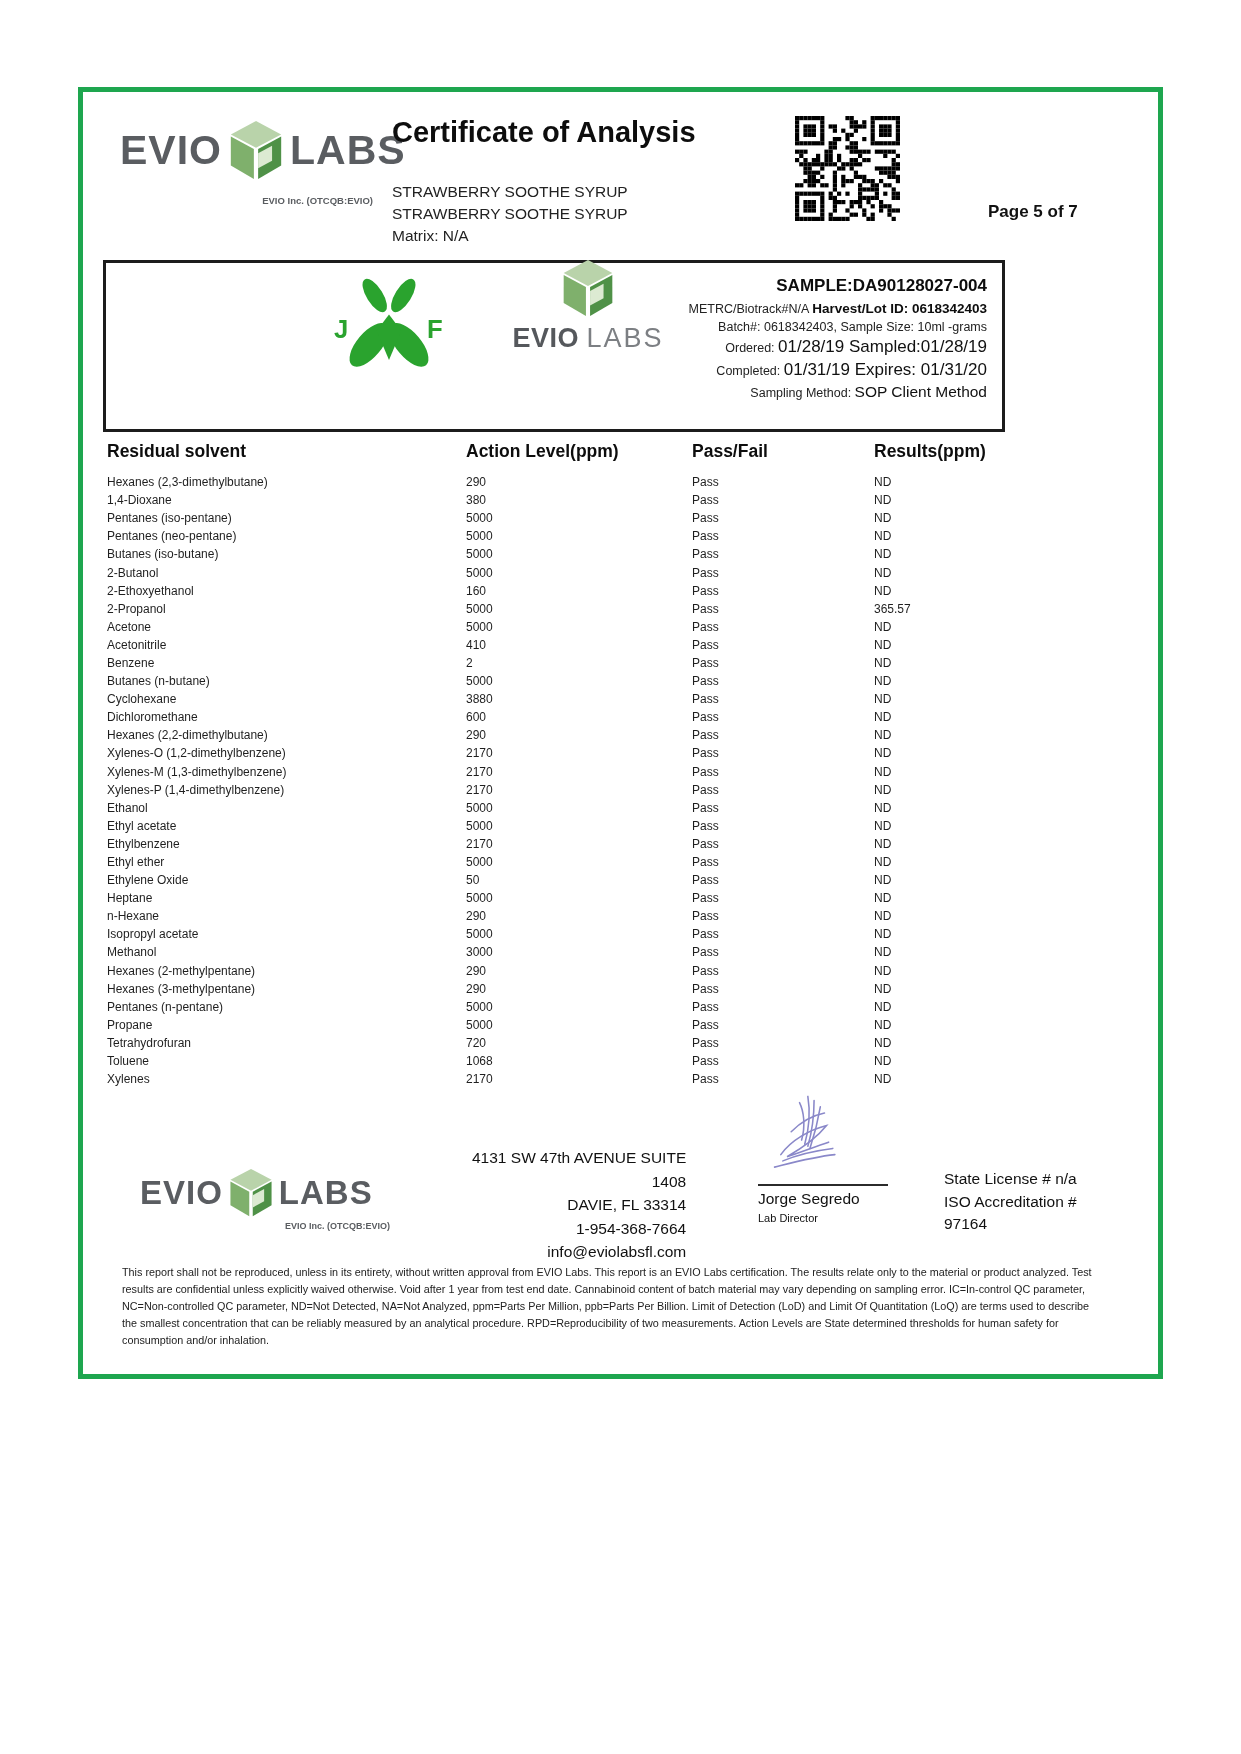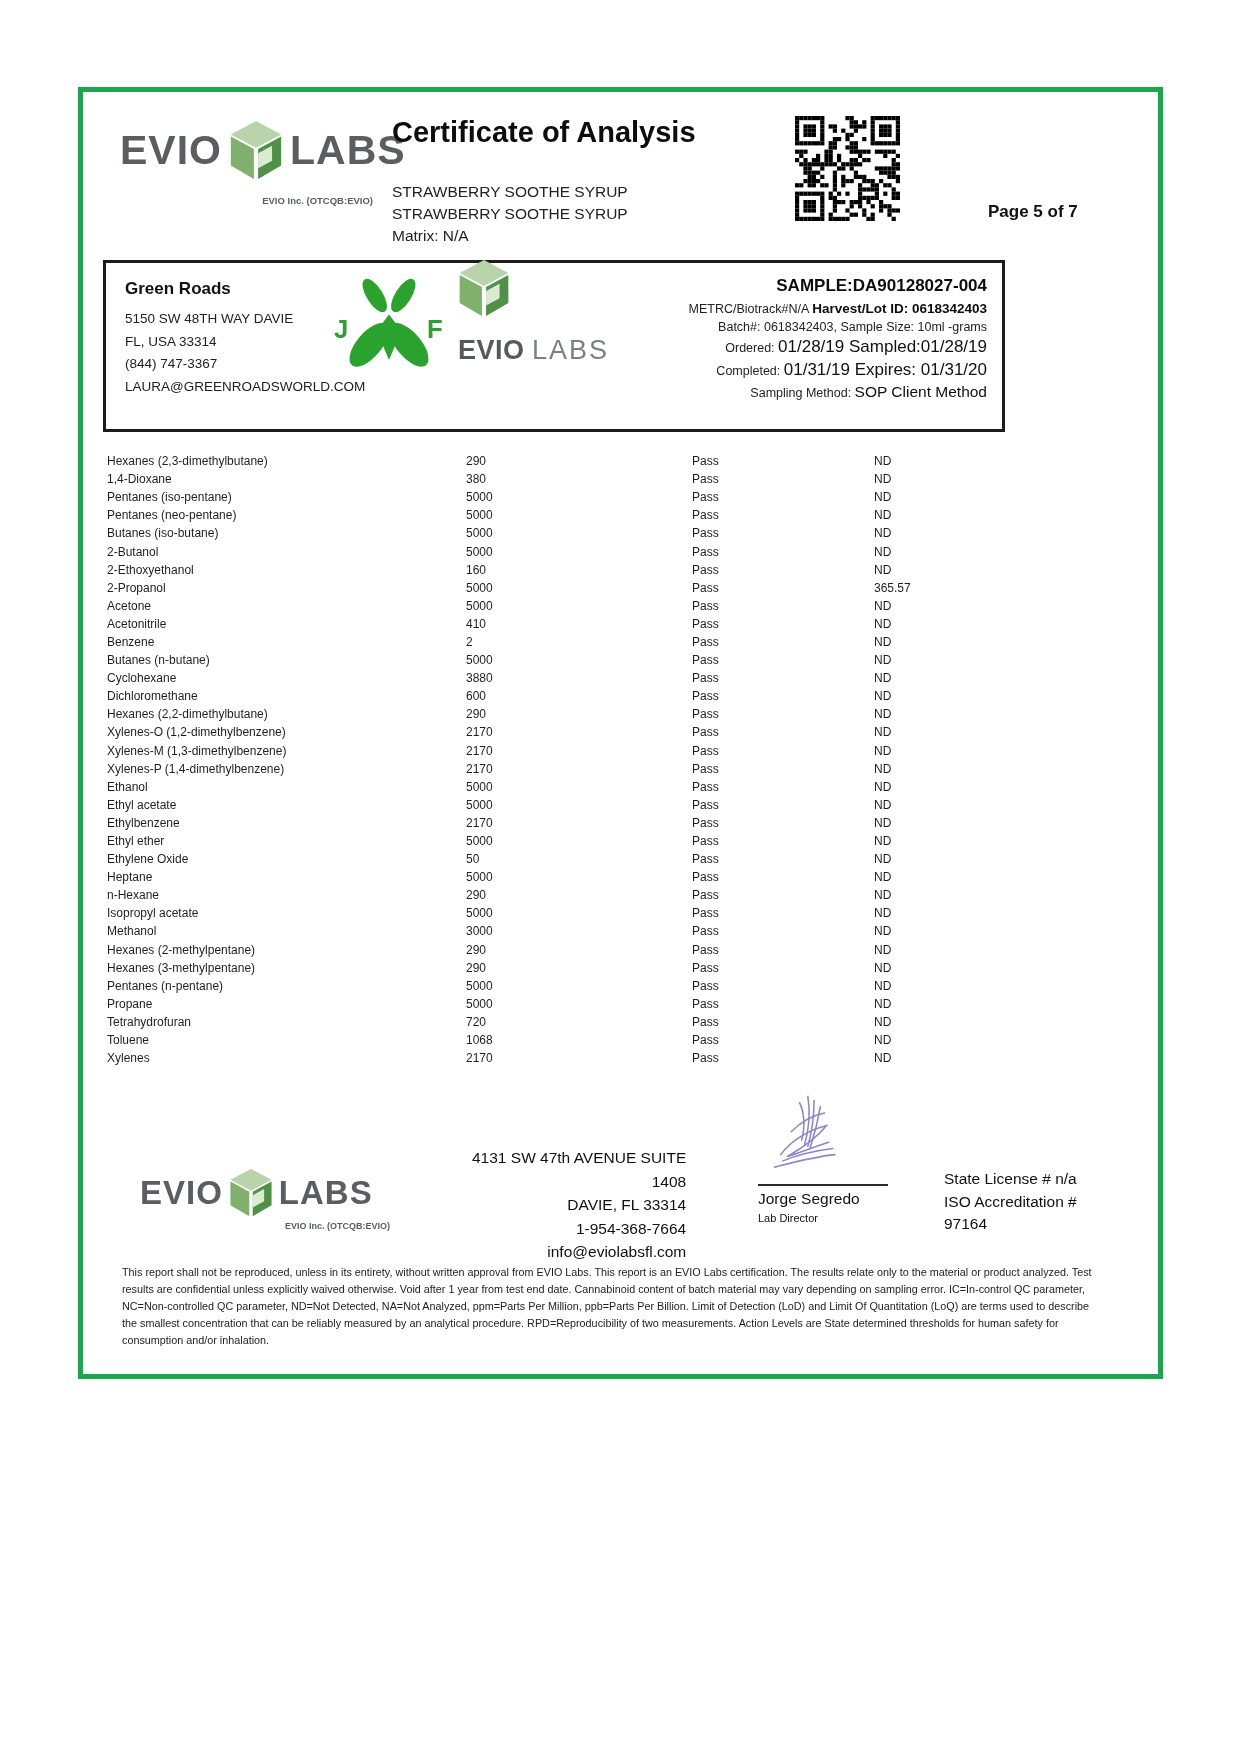--- a/index.html
+++ b/index.html
@@ -23,21 +23,21 @@
   .qr{position:absolute;left:795px;top:116px;width:105px;height:105px;}
   .page-label{position:absolute;left:988px;top:202px;font-size:17px;font-weight:bold;color:#111;}
 
   
   .info-box{position:absolute;left:103px;top:260px;width:896px;height:166px;border:3px solid #1c1c1c;background:#fff;}
   .client{position:absolute;left:19px;top:16px;}
   .client-name{font-size:17px;font-weight:bold;margin-bottom:9px;color:#111;}
   .client-line{font-size:13.5px;line-height:22.5px;color:#222;}
   .jf{position:absolute;left:226px;top:4px;width:114px;height:114px;}
   .jf-letter{font-size:27px;font-weight:bold;fill:#2aa32e;font-family:"Liberation Sans",sans-serif;}
-  .evio-center{position:absolute;left:352px;top:-4px;width:260px;display:flex;flex-direction:column;align-items:flex-start;gap:20px;}
+  .evio-center{position:absolute;left:352px;top:-4px;width:260px;display:flex;flex-direction:column;align-items:center;gap:8px;}
   .evio-center-text{font-size:27px;line-height:1;white-space:nowrap;}
   .evio-center-text .w1{font-weight:bold;color:#55585c;letter-spacing:0.5px;}
   .evio-center-text .w2{color:#7c7f83;letter-spacing:2px;}
   .sample{position:absolute;right:15px;top:13px;text-align:right;white-space:nowrap;}
   .sample > div{margin-bottom:3px;}
   .s-id{font-size:17px;font-weight:bold;color:#0d0d0d;margin-bottom:6px;}
   .s-sm{font-size:12.5px;color:#222;}
   .s-bold{font-size:13.5px;font-weight:bold;color:#0d0d0d;}
   .s-lg{font-size:17px;color:#111;}
   .s-md{font-size:15.5px;color:#111;}
@@ -384,27 +384,20 @@
           <rect x="46.2" y="100.8" width="4.2" height="4.2"></rect>
           <rect x="50.4" y="100.8" width="4.2" height="4.2"></rect>
           <rect x="71.4" y="100.8" width="4.2" height="4.2"></rect>
           <rect x="75.6" y="100.8" width="4.2" height="4.2"></rect>
           <rect x="96.6" y="100.8" width="4.2" height="4.2"></rect>
         </g>
       </svg></div>
   <div class="page-label">Page 5 of 7</div>
 
   <section class="info-box">
-    <div class="client">
-      <div class="client-name">Green Roads</div>
-      <div class="client-line">5150 SW 48TH WAY DAVIE</div>
-      <div class="client-line">FL, USA 33314</div>
-      <div class="client-line">(844) 747-3367</div>
-      <div class="client-line">LAURA@GREENROADSWORLD.COM</div>
-    </div>
 
     <svg class="jf" viewBox="0 0 120 120">
       <g fill="#2aa32e">
         <ellipse cx="45" cy="30" rx="8.5" ry="20" transform="rotate(-32 45 30)"></ellipse>
         <ellipse cx="75" cy="30" rx="8.5" ry="20" transform="rotate(32 75 30)"></ellipse>
         <ellipse cx="39" cy="82" rx="13" ry="28" transform="rotate(40 39 82)"></ellipse>
         <ellipse cx="81" cy="82" rx="13" ry="28" transform="rotate(-40 81 82)"></ellipse>
         <path d="M60 50 L47 67 L60 98 L73 67 Z"></path>
       </g>
       <text x="2" y="75" class="jf-letter">J</text>
@@ -436,20 +429,26 @@
       <div>
         <span class="s-sm">Completed: </span><span class="s-lg">01/31/19 </span><span class="s-lg">Expires: </span><span class="s-lg">01/31/20</span>
       </div>
       <div>
         <span class="s-sm">Sampling Method: </span><span class="s-md">SOP Client Method</span>
       </div>
     </div>
   </section>
 
   <section class="rtable">
+    <div class="thead">
+      <div>Residual solvent</div>
+      <div>Action Level(ppm)</div>
+      <div>Pass/Fail</div>
+      <div>Results(ppm)</div>
+    </div>
     <div class="rows">
         <div class="trow">
           <div class="tcell c-name">Hexanes (2,3-dimethylbutane)</div>
           <div class="tcell c-action">290</div>
           <div class="tcell c-pass">Pass</div>
           <div class="tcell c-result">ND</div>
         </div>
         <div class="trow">
           <div class="tcell c-name">1,4-Dioxane</div>
           <div class="tcell c-action">380</div>

